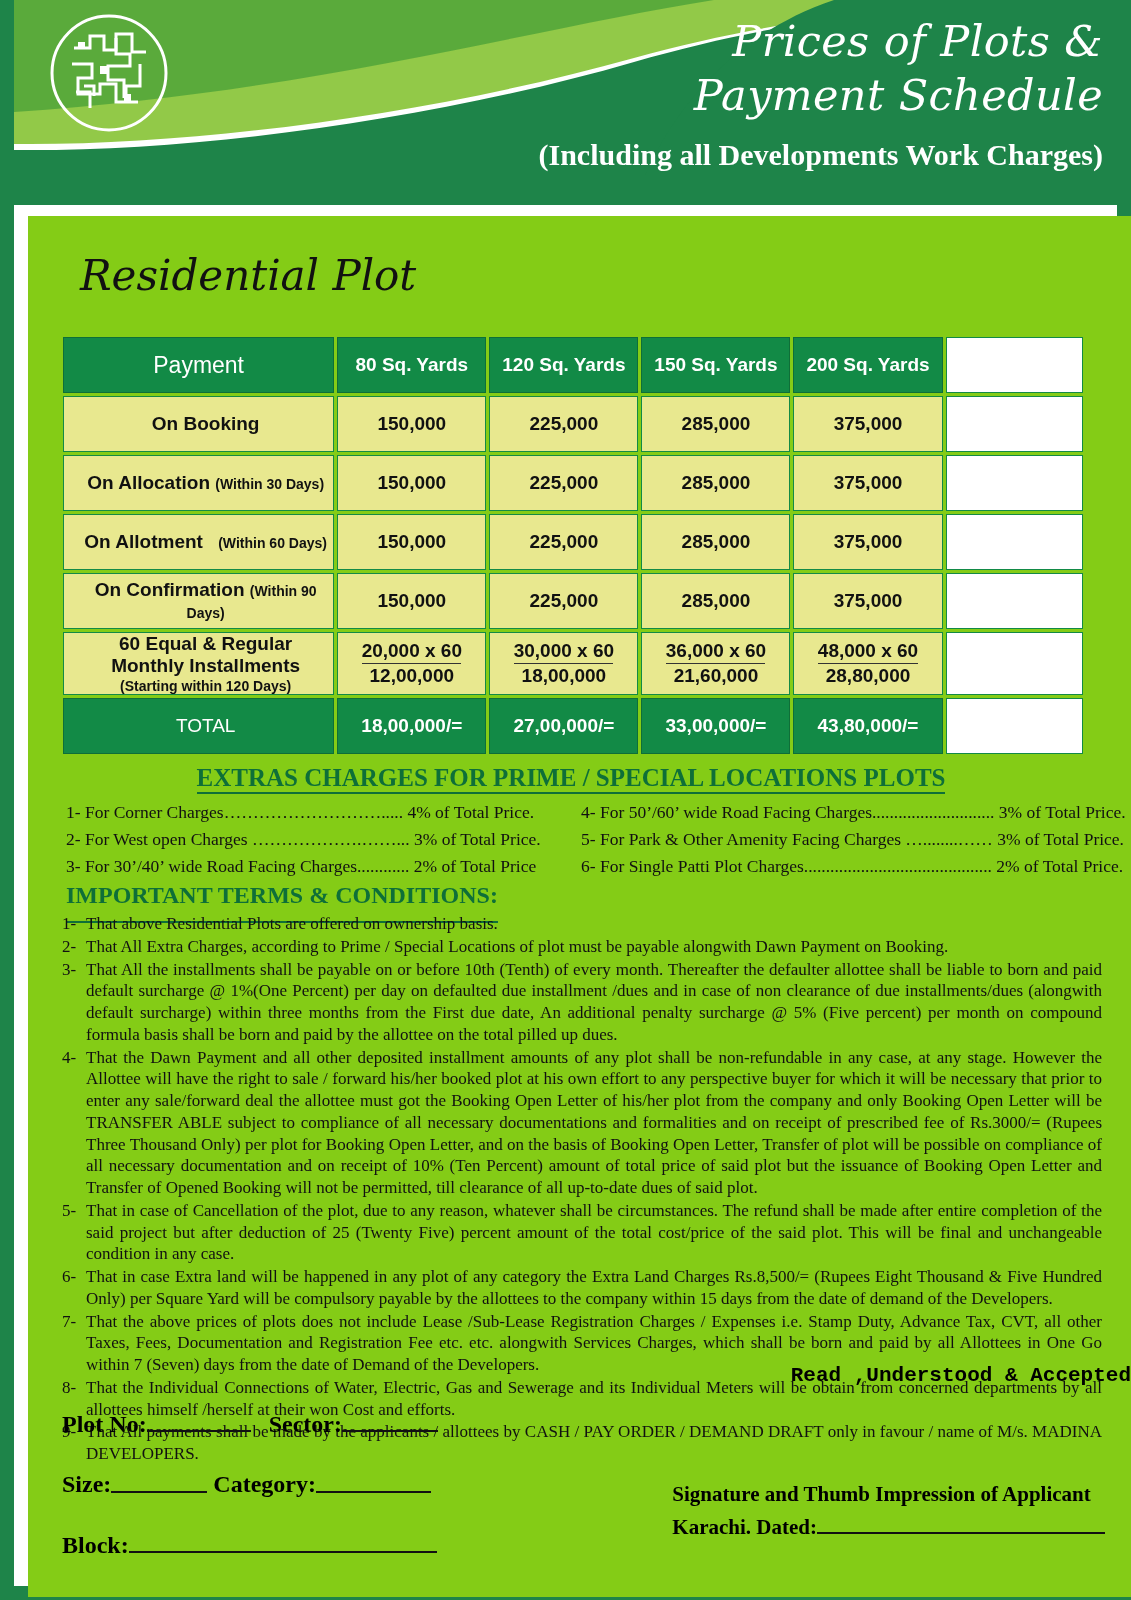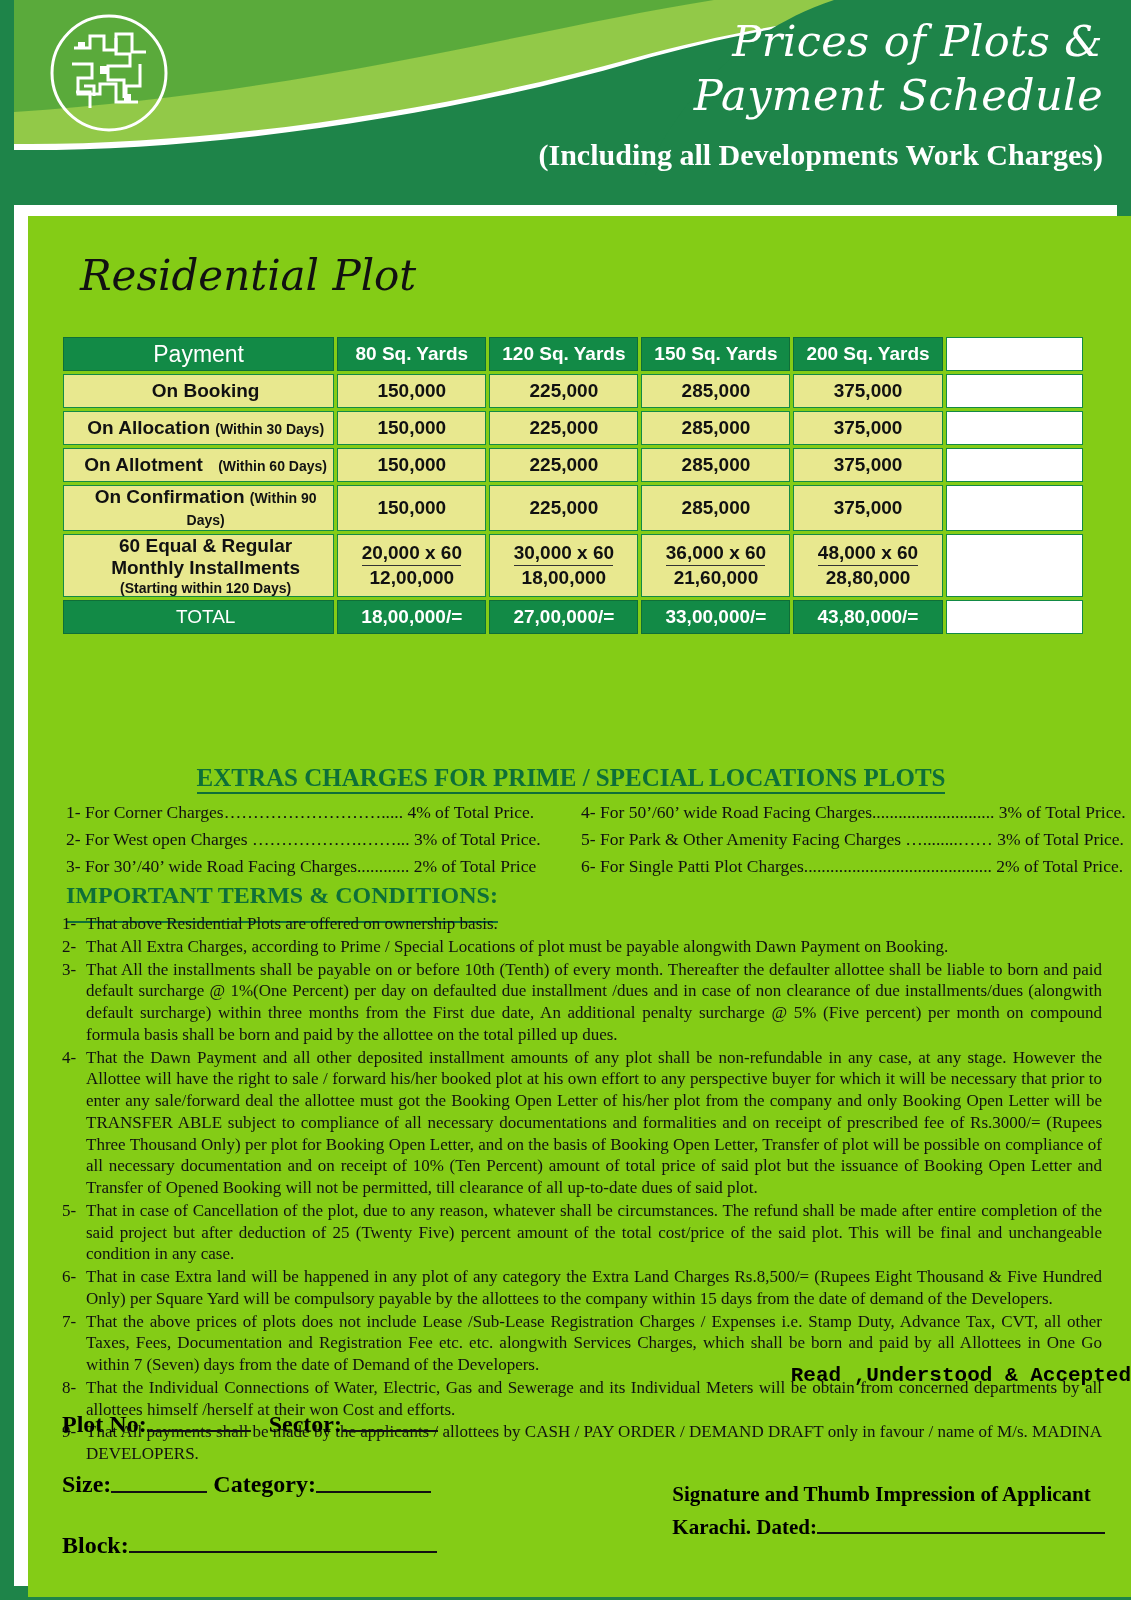--- a/index.html
+++ b/index.html
@@ -114,21 +114,21 @@
   table.price {
     position: absolute;
     left: 32px; top: 118px;
     width: 1026px;
     border-collapse: separate;
     border-spacing: 3px;
     font-family: "Liberation Sans", sans-serif;
   }
   table.price td, table.price th {
     padding: 0;
-    height: 34px;
+    height: 56px;
     text-align: center;
     vertical-align: middle;
     font-weight: bold;
     font-size: 19px;
     color: #111;
   }
   .hdr-cell {
     background: #128a46;
     color: #ffffff !important;
     font-size: 22px;

